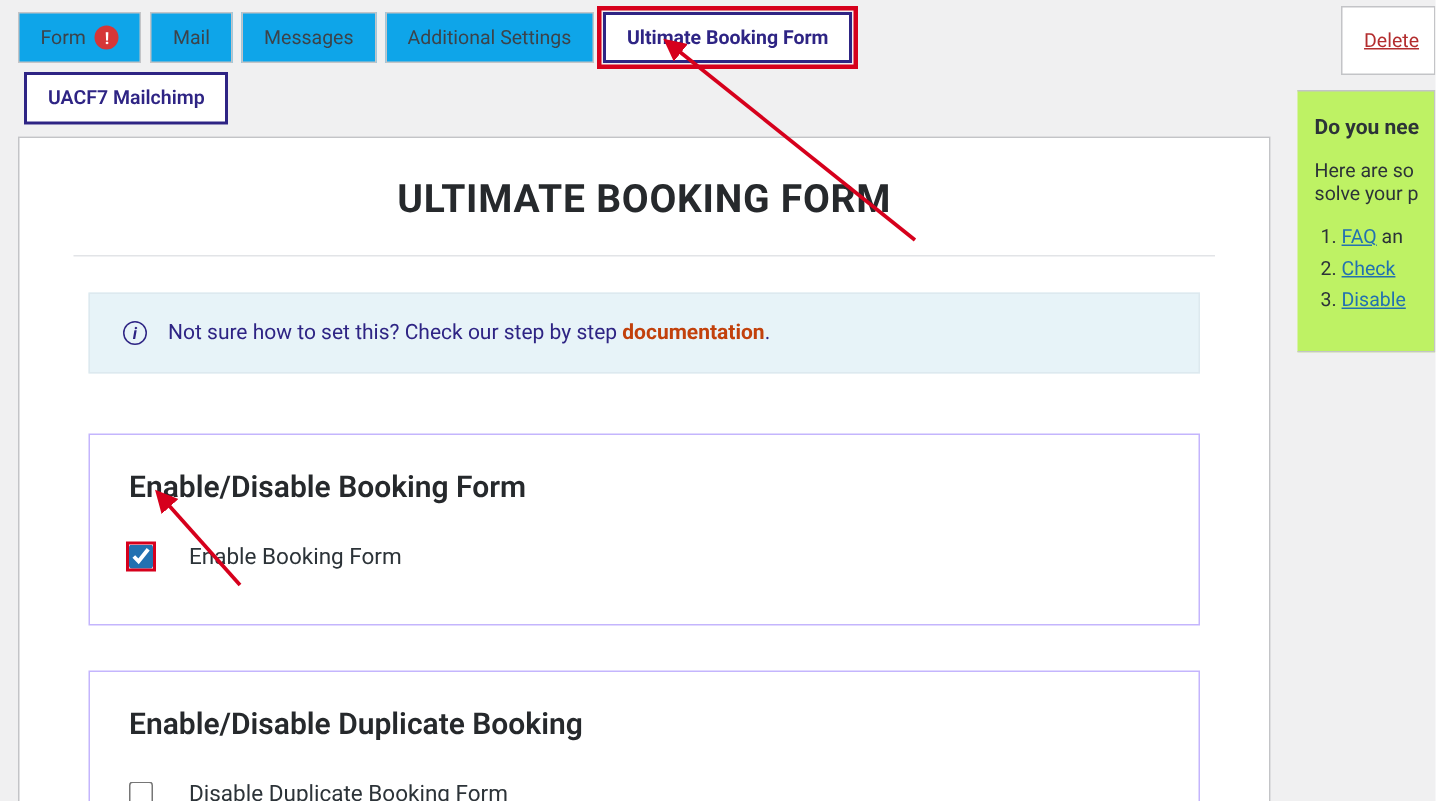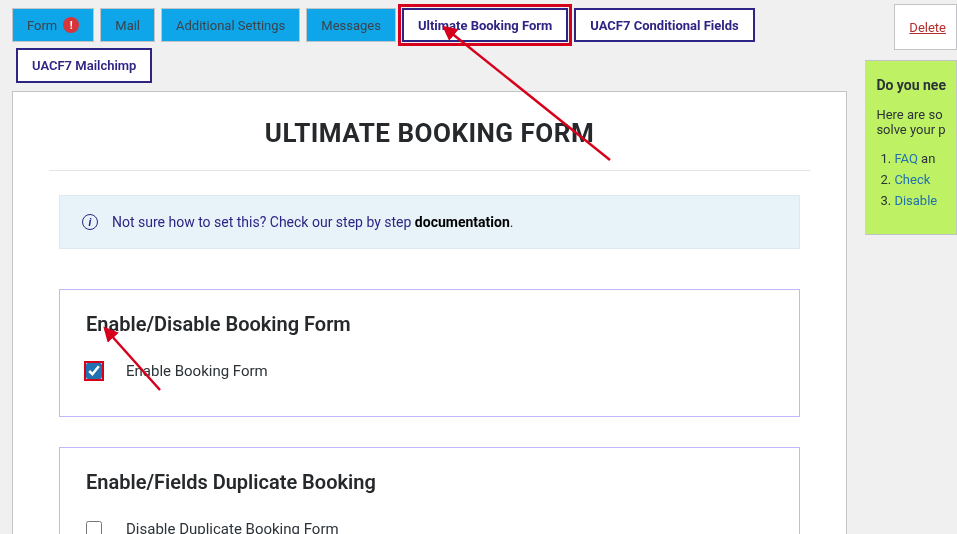--- a/index.html
+++ b/index.html
@@ -91,21 +91,21 @@
     background: #e7f3f8;
     padding: 18px 22px;
     display: flex;
     align-items: center;
     gap: 14px;
     color: #2e2484;
     border: 1px solid #dde9ef;
     margin: 0 10px 40px 10px;
   }
   .notice-text { color: #2e2484; font-size: 14px; }
-  .notice-link { font-weight: 700; color: #000000; text-decoration: none; cursor: pointer; }
+  .notice-link { font-weight: 700; color: #c2410c; text-decoration: none; cursor: pointer; }
   .info-icon {
     width: 16px; height: 16px; border: 1.5px solid #2e2484; border-radius: 50%;
     display: inline-flex; align-items: center; justify-content: center;
     font-size: 11px; font-weight: 700; color: #2e2484; font-style: italic;
   }
   .section {
     border: 1px solid #c4b5fd;
     padding: 22px 26px 36px 26px;
     margin: 0 10px 30px 10px;
   }
@@ -153,37 +153,36 @@
     background: #bef264;
     border: 1px solid #c3c4c7;
     padding: 16px 10px 20px 14px;
     font-size: 13px;
     color: #2c3338;
   }
   .help-box h4 { font-size: 14px; font-weight: 700; margin-bottom: 14px; white-space: nowrap;}
   .help-box p { margin-bottom: 14px; white-space: nowrap;}
   .help-box ol { padding-left: 18px; }
   .help-box li { margin-bottom: 6px; white-space: nowrap;}
-  .help-box a { color: #2271b1; cursor: pointer; }
+  .help-box a { color: #2271b1; text-decoration: underline; cursor: pointer; }
   
   .arrow-svg { position: absolute; pointer-events: none; }
 </style>
 </head>
 <body>
 
 <div class="tabs-row">
   <div class="tab">
     <span>Form</span>
     <span class="alert-dot">!</span>
   </div>
   <div class="tab">Mail</div>
+  <div class="tab">Messages</div>
   <div class="tab">Additional Settings</div>
-  <div class="tab">Messages</div>
   <div class="tab special highlighted">Ultimate Booking Form</div>
-  <div class="tab special">UACF7 Conditional Fields</div>
 </div>
 <div class="tab-second-row">
   <div class="tab">UACF7 Mailchimp</div>
 </div>
 
 <div class="main-area">
   <div class="panel">
     <h2 class="page-title">ULTIMATE BOOKING FORM</h2>
     <hr class="hr">
 
@@ -196,21 +195,21 @@
 
     <div class="section">
       <h3>Enable/Disable Booking Form</h3>
       <label class="checkbox-row">
         <input type="checkbox" checked="" class="chk-highlight" style="">
         <span>Enable Booking Form</span>
       </label>
     </div>
 
     <div class="section">
-      <h3>Enable/Fields Duplicate Booking</h3>
+      <h3>Enable/Disable Duplicate Booking</h3>
       <label class="checkbox-row">
         <input type="checkbox" style="">
         <span>Disable Duplicate Booking Form</span>
       </label>
     </div>
   </div>
 </div>
 
 <div class="sidebar">
   <div class="delete-box">

